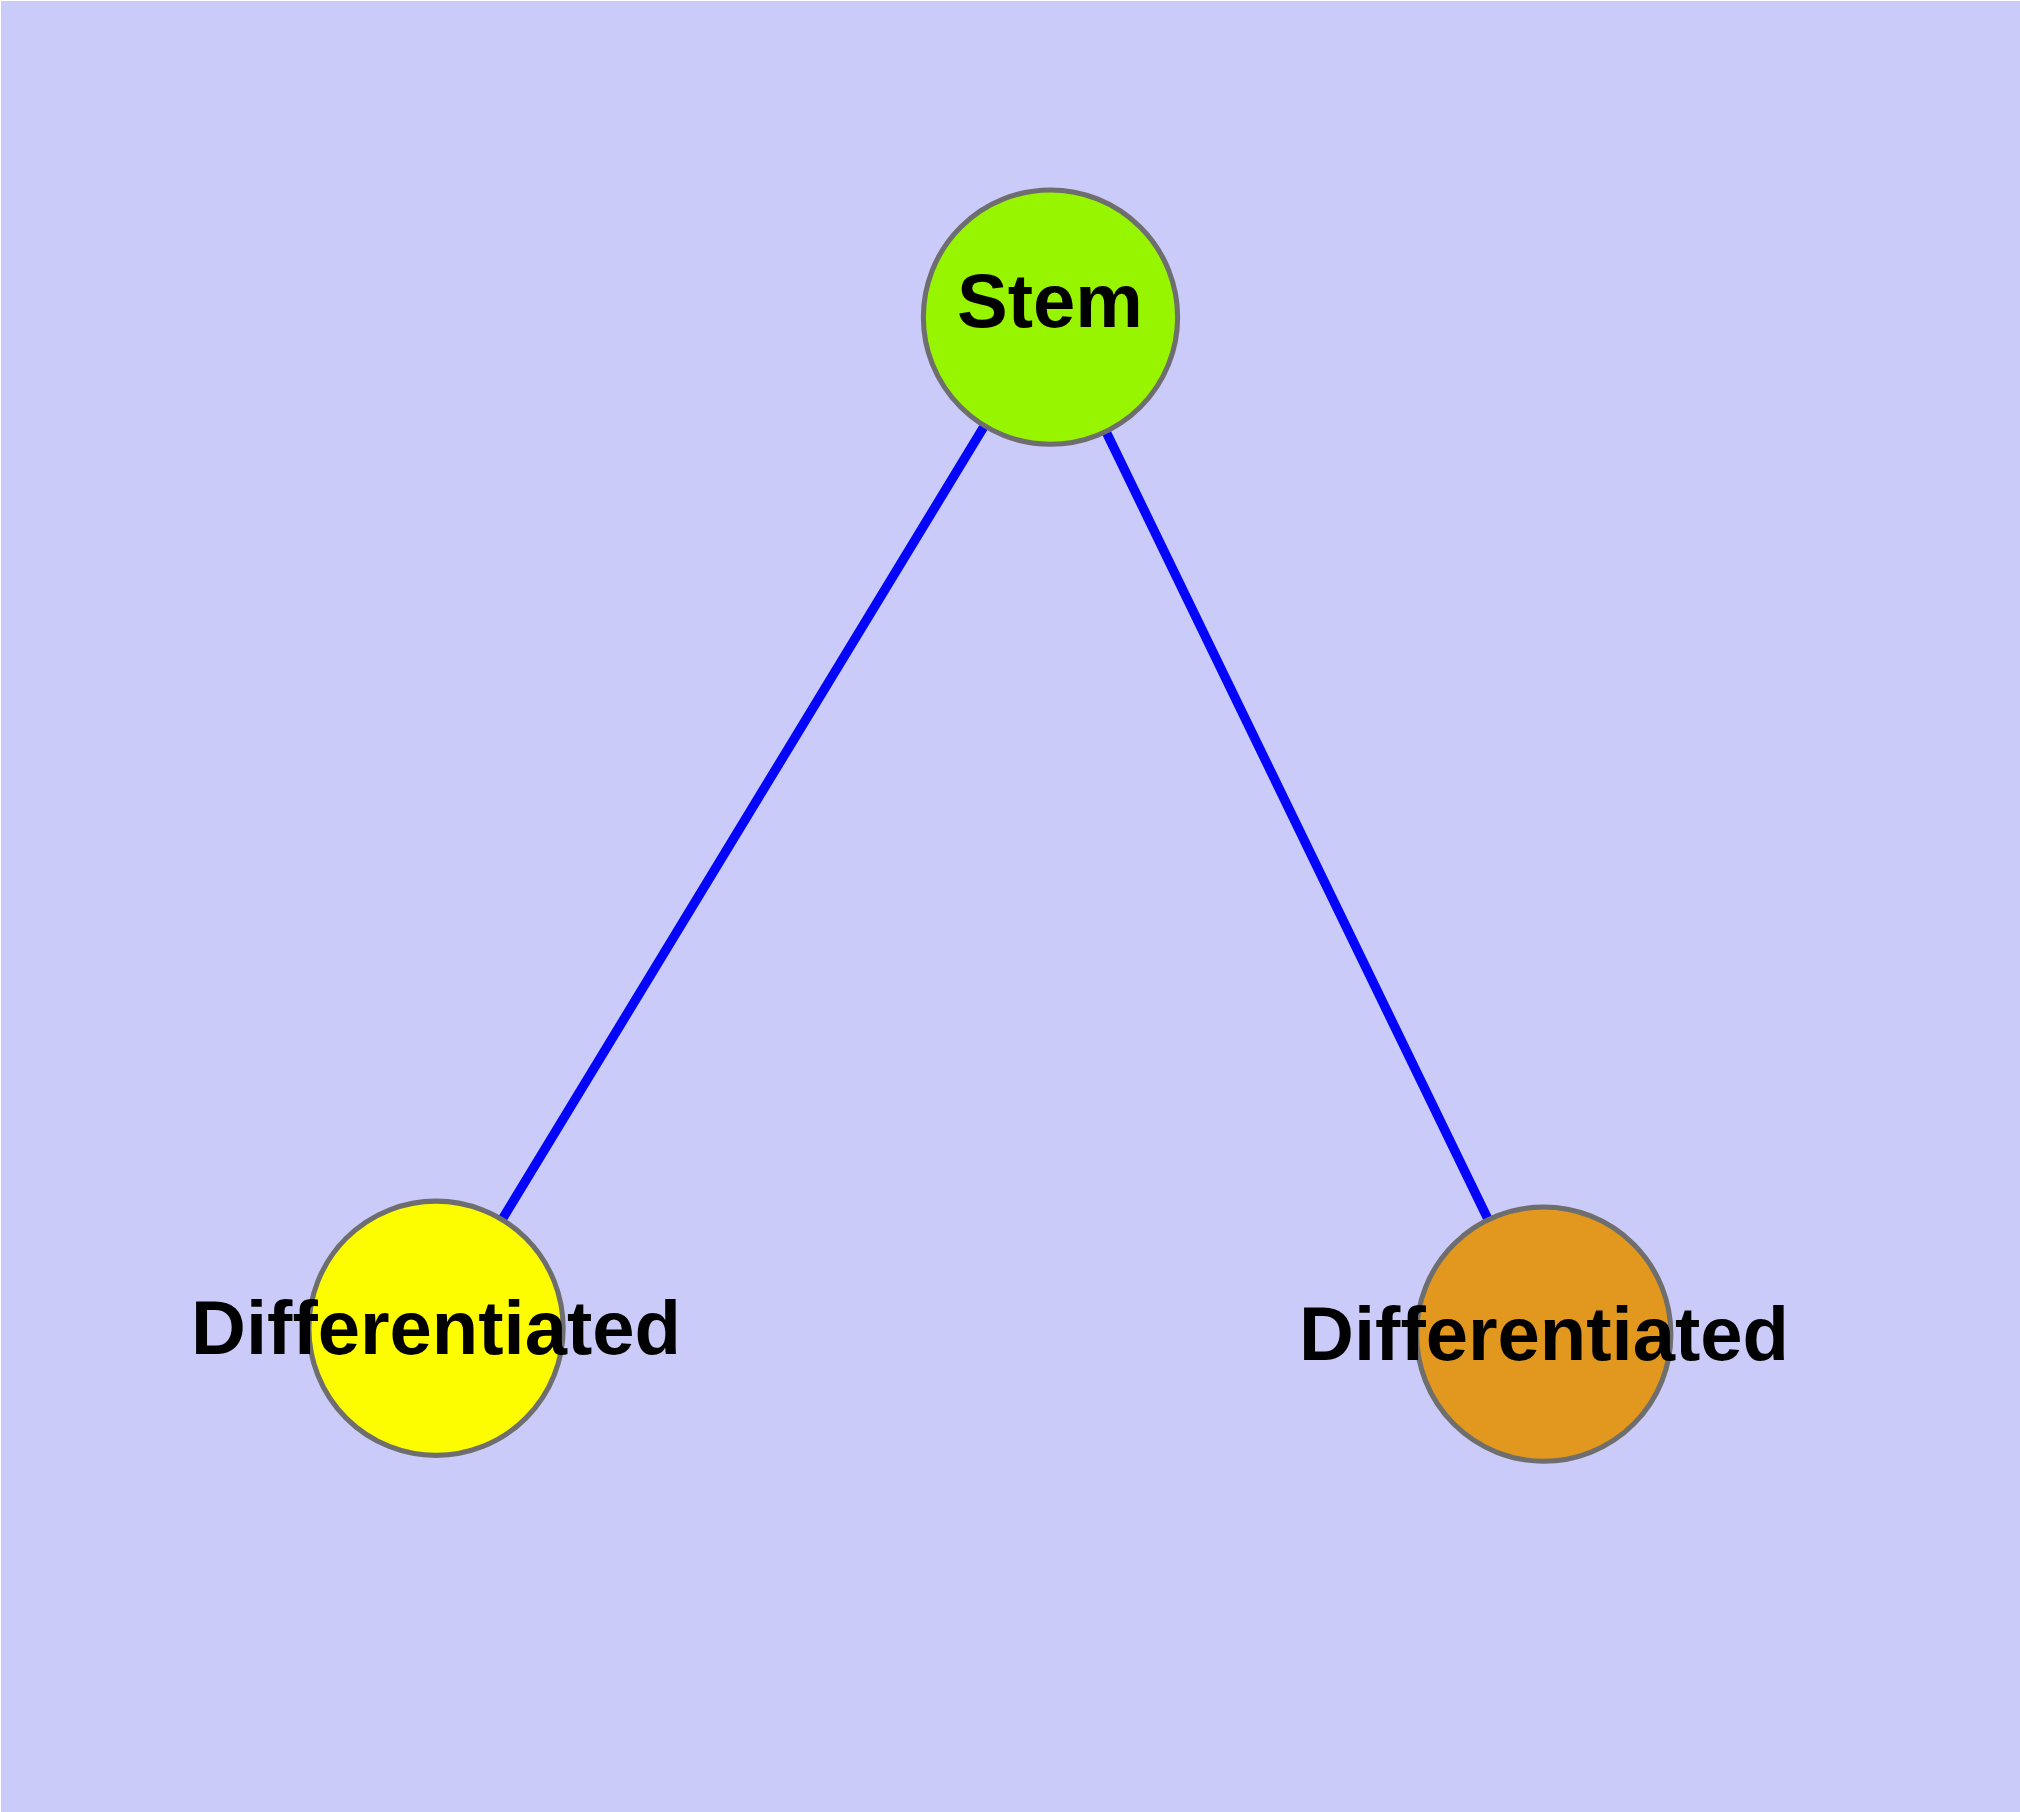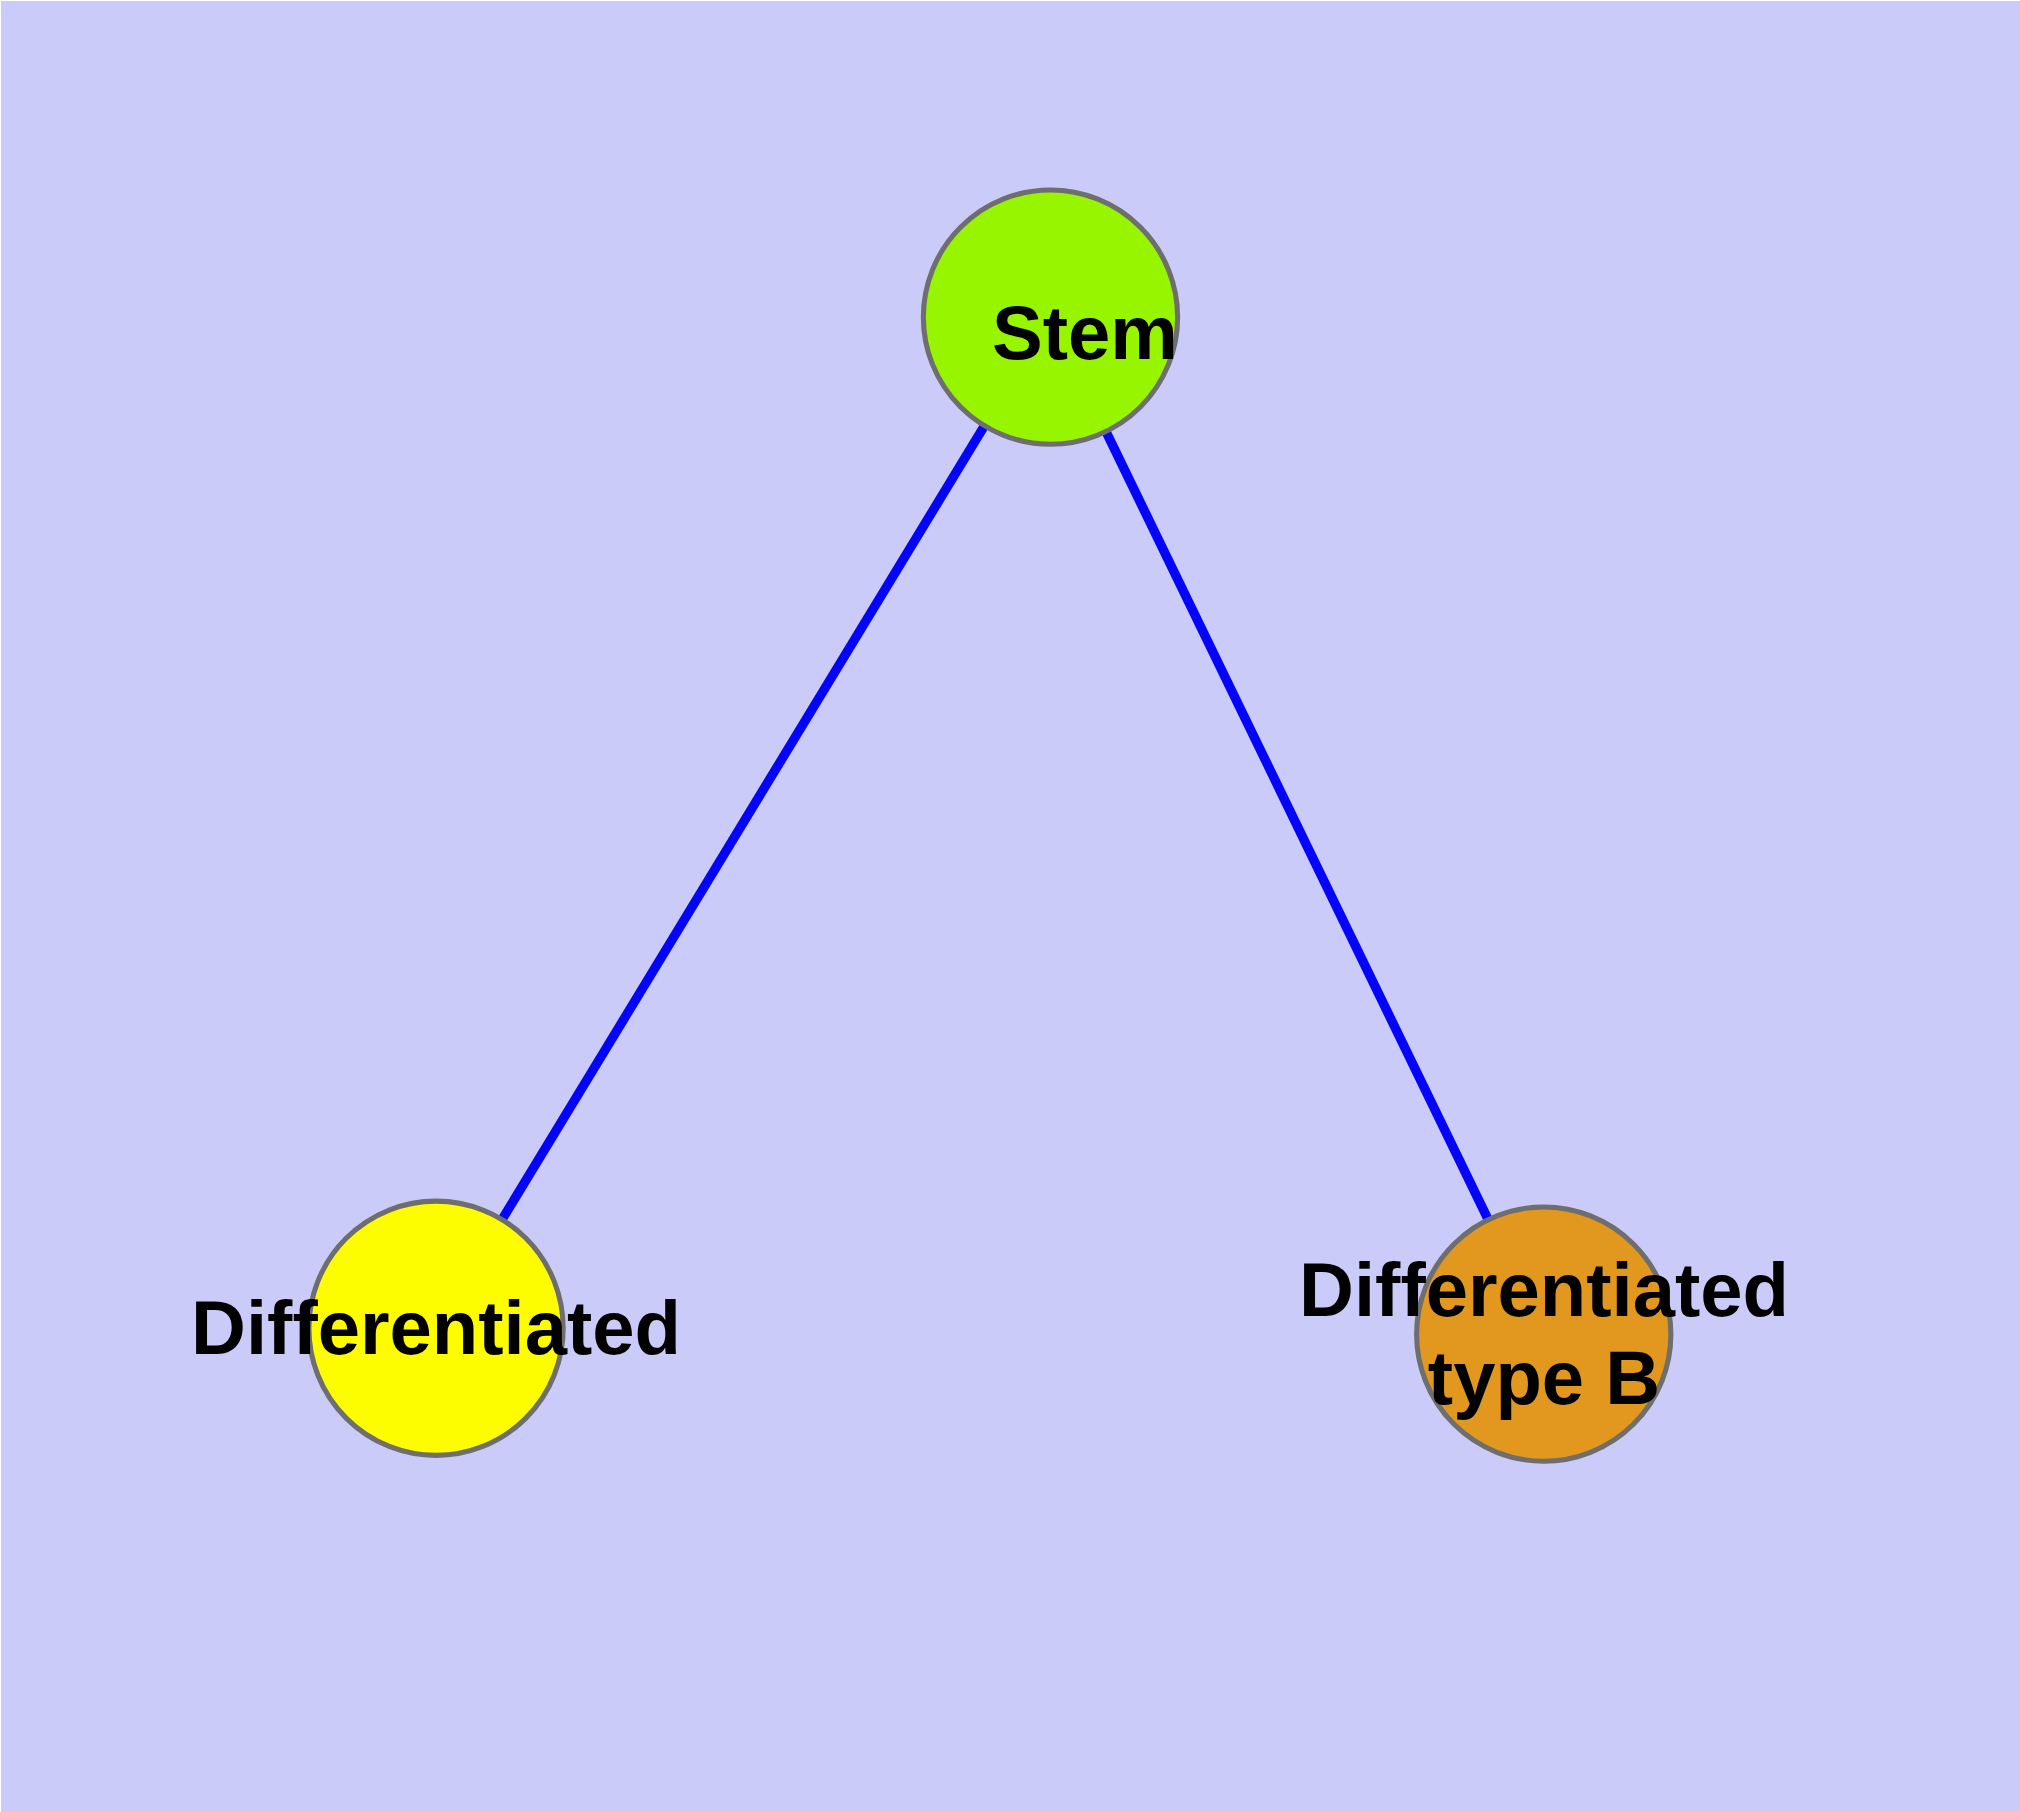--- a/index.html
+++ b/index.html
@@ -46,26 +46,25 @@
 
 <div class="canvas">
   <svg class="graph-svg" width="2021" height="1812" viewBox="0 0 2384 2138">
     <line x1="1238" y1="373" x2="513" y2="1566" stroke="#0404fb" stroke-width="11"></line>
     <line x1="1238" y1="373" x2="1820" y2="1573" stroke="#0404fb" stroke-width="11"></line>
     <circle cx="1238" cy="373" r="150" fill="#98f500" stroke="#6e6e6e" stroke-width="6"></circle>
     <circle cx="513" cy="1566" r="150" fill="#fdfd00" stroke="#6e6e6e" stroke-width="6"></circle>
     <circle cx="1820" cy="1573" r="150" fill="#e2971e" stroke="#6e6e6e" stroke-width="6"></circle>
   </svg>
 
-  <div class="node-label" style="left: 1049px; top: 332px; color: rgb(0, 0, 0); margin-left: 35px;">
+  <div class="node-label" style="left: 1049px; top: 300px; color: rgb(0, 0, 0);">
     <span>Stem</span>
   </div>
 
   <div class="node-label" style="left: 435px; top: 1327px; color: rgb(0, 0, 0);">
     <span>Differentiated</span>
   </div>
 
   <div class="node-label" style="left: 1543px; top: 1333px; color: rgb(0, 0, 0);">
     <span>Differentiated</span>
-    <span>type B</span>
   </div>
 </div>
 
 
 </body></html>

